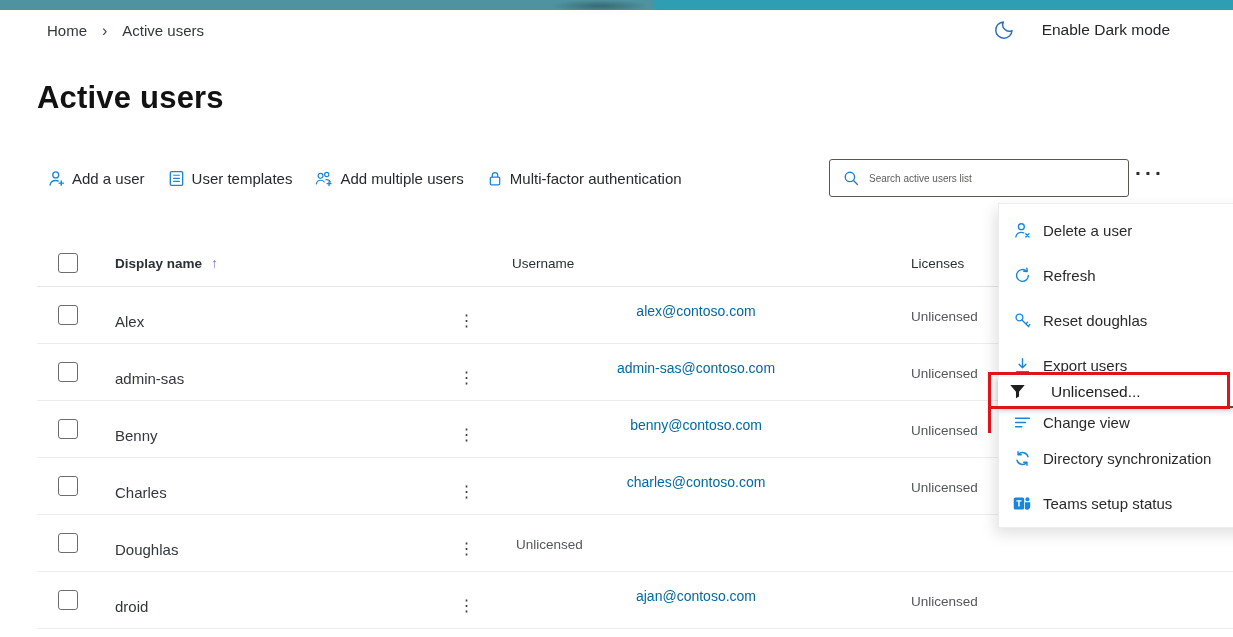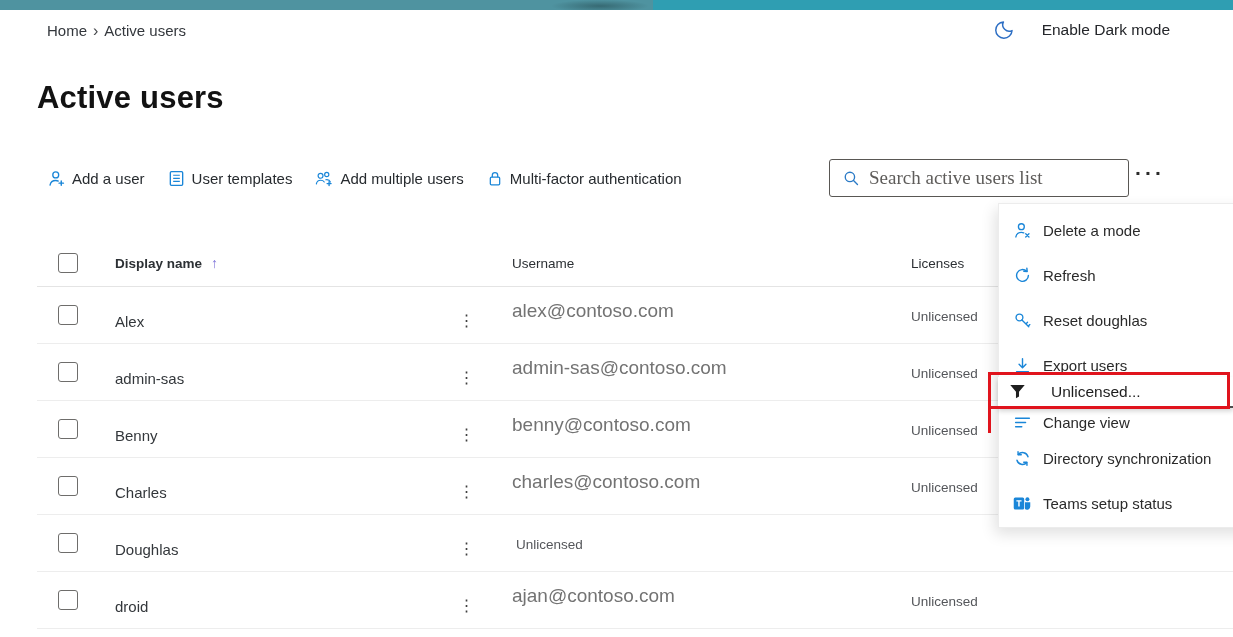--- a/index.html
+++ b/index.html
@@ -8,58 +8,58 @@
 
   
   .topbar{height:10px;
     background:
       radial-gradient(ellipse 70px 9px at 600px 6px, rgba(25,55,60,.45), transparent 70%),
       linear-gradient(90deg, var(--topbar-left) 0 53%, var(--topbar-right) 53% 100%);}
 
   
   .hdr-row{display:flex;justify-content:space-between;align-items:center;
            margin:7px 63px 0 47px;height:26px;}
-  .breadcrumb{display:flex;align-items:flex-end;gap:6px;font-size:15px;color:#33373c;}
+  .breadcrumb{display:flex;align-items:flex-end;gap:15px;font-size:15px;color:#33373c;}
   .crumb{cursor:pointer;}
   .crumb-sep{color:#46494d;font-size:16px;line-height:1;padding-top:1px;}
   .darkmode{display:flex;align-items:center;gap:27px;font-size:15.5px;color:#24262a;cursor:pointer;}
   .darkmode .icon{color:#2e6fc4;display:flex;}
 
   h1.page-title{margin:34px 0 0 37px;font-size:31px;line-height:42px;font-weight:700;
                 color:#121212;letter-spacing:.2px;}
 
   
   .toolbar{position:relative;margin-top:40px;height:38px;display:flex;align-items:center;padding-left:47px;}
   .tb-btn{display:flex;align-items:center;gap:6px;margin-right:22px;background:none;border:none;
           font-family:"Liberation Sans",sans-serif;font-size:15px;color:#272b2f;cursor:pointer;padding:0;}
   .tb-btn .icon{color:var(--accent-blue);display:flex;}
   .searchbox{position:absolute;right:104px;top:0;width:300px;height:38px;border:1px solid #595754;
              border-radius:3px;display:flex;align-items:center;box-sizing:border-box;background:#fff;}
   .searchbox .icon{color:#2a7ac6;margin:0 9px 0 12px;display:flex;}
-  .searchbox input{border:none;outline:none;flex:1;font-family:Liberation Serif, serif;
-                   font-size:19px;color:#333;background:transparent;padding:0 8px 0 0;}
+  .searchbox input{border:none;outline:none;flex:1;font-family:Liberation Sans, sans-serif;
+                   font-size:10px;color:#333;background:transparent;padding:0 8px 0 0;}
   .searchbox input::placeholder{color:#5e5c5a;}
   .more-btn{position:absolute;right:62px;top:1px;background:none;border:none;cursor:pointer;
             font-family:"Liberation Sans",sans-serif;font-size:21px;font-weight:700;color:#2b2b2b;letter-spacing:3px;}
 
   
   .table{margin:43px 0 0 37px;}
   .thead,.trow{display:grid;grid-template-columns:66px 345px 37px 395px 1fr;align-items:center;}
   .thead{height:46px;border-bottom:1px solid #e4e4e4;font-size:13.5px;color:#2c3034;}
   .checkbox{width:20px;height:20px;border:1px solid #6e6d6b;border-radius:3px;background:#fff;
             margin-left:21px;box-sizing:border-box;cursor:pointer;}
   .th-name{padding-left:12px;font-weight:700;display:flex;gap:9px;align-items:center;}
   .sort-arrow{color:var(--sort-arrow-purple);font-size:14px;font-weight:400;}
   .th-user{padding-left:27px;}
   .th-lic{padding-left:31px;}
   .trow{height:56px;border-bottom:1px solid #ededed;}
   .c-name{padding-left:12px;font-size:15px;font-weight:400;color:#33373b;transform:translateY(6px);cursor:pointer;}
   .c-dots{display:flex;justify-content:center;transform:translateY(6px);cursor:pointer;}
   .dots{color:#3f3f3f;font-size:16px;line-height:1;}
-  .c-user{padding-left:27px;font-size:19px;color:#737373;transform:translateY(-4px);}
+  .c-user{padding-left:27px;font-size:14px;color:#0369a1;transform:translateY(-4px);text-align:center;}
   .c-lic{padding-left:31px;font-size:13.5px;color:#54565a;transform:translateY(1px);}
 
   
   .menu{position:absolute;left:998px;top:203px;width:272px;background:#fff;border:1px solid #ececec;
         box-shadow:-3px 6px 14px rgba(0,0,0,.12);padding:4px 0 1px;z-index:10;}
   .menu-item{display:flex;align-items:center;gap:11px;height:45px;padding-left:13px;
              font-size:15px;color:#2a2a2a;cursor:pointer;background:#fff;}
   .menu-item .icon{color:var(--accent-blue);display:flex;width:20px;justify-content:center;}
   .menu-item:nth-child(5){margin-top:12px;}
   .menu-item:nth-child(6){margin-top:-9px;}
@@ -243,21 +243,21 @@
   <div class="menu">
     <div id="menu-list">
         <div class="menu-item">
     <span class="icon mi-icon">
             <svg width="19" height="19" viewBox="0 0 20 20">
               <circle cx="8.8" cy="6" r="3.1" fill="none" stroke="currentColor" stroke-width="1.4"></circle>
               <path d="M3 16.8c.5-3 2.8-4.8 5.8-4.8.9 0 1.8.2 2.5.5" fill="none" stroke="currentColor" stroke-width="1.4" stroke-linecap="round"></path>
               <path d="M13.4 13.4l3.4 3.4m0-3.4l-3.4 3.4" stroke="currentColor" stroke-width="1.4" stroke-linecap="round"></path>
             </svg>
           </span>
-    <span class="mi-label">Delete a mode</span>
+    <span class="mi-label">Delete a user</span>
   </div>
         <div class="menu-item">
     <span class="icon mi-icon">
             <svg width="19" height="19" viewBox="0 0 20 20">
               <path d="M16.2 10a6.2 6.2 0 1 1-1.8-4.4" fill="none" stroke="currentColor" stroke-width="1.5" stroke-linecap="round"></path>
               <path d="M14.6 2.4l.3 3.5-3.5-.3" fill="none" stroke="currentColor" stroke-width="1.5" stroke-linecap="round" stroke-linejoin="round"></path>
             </svg>
           </span>
     <span class="mi-label">Refresh</span>
   </div>

